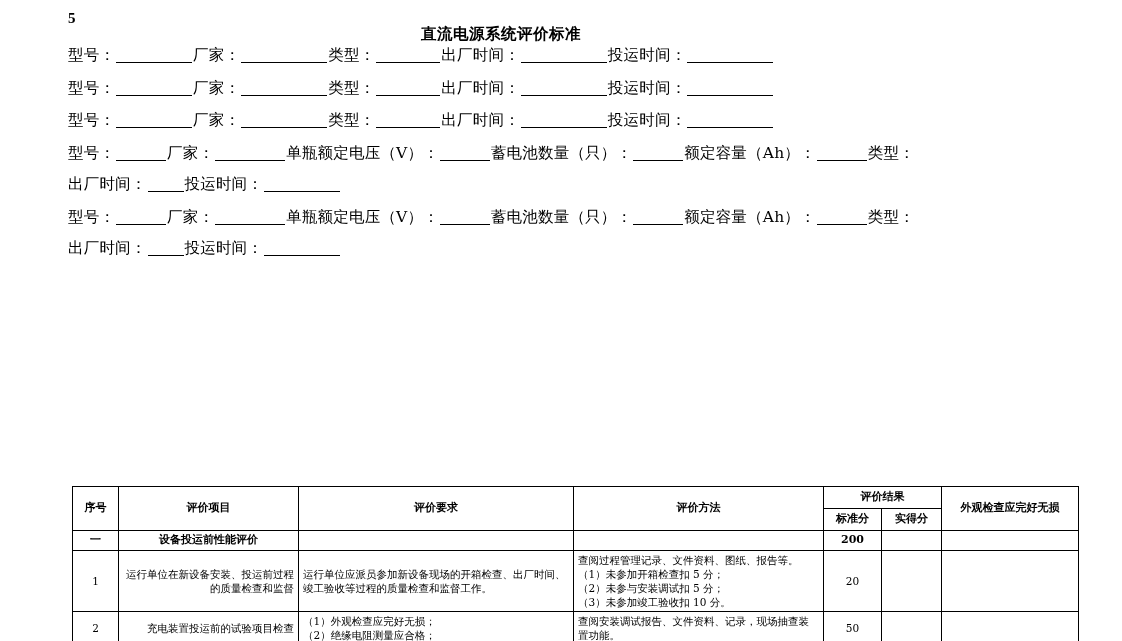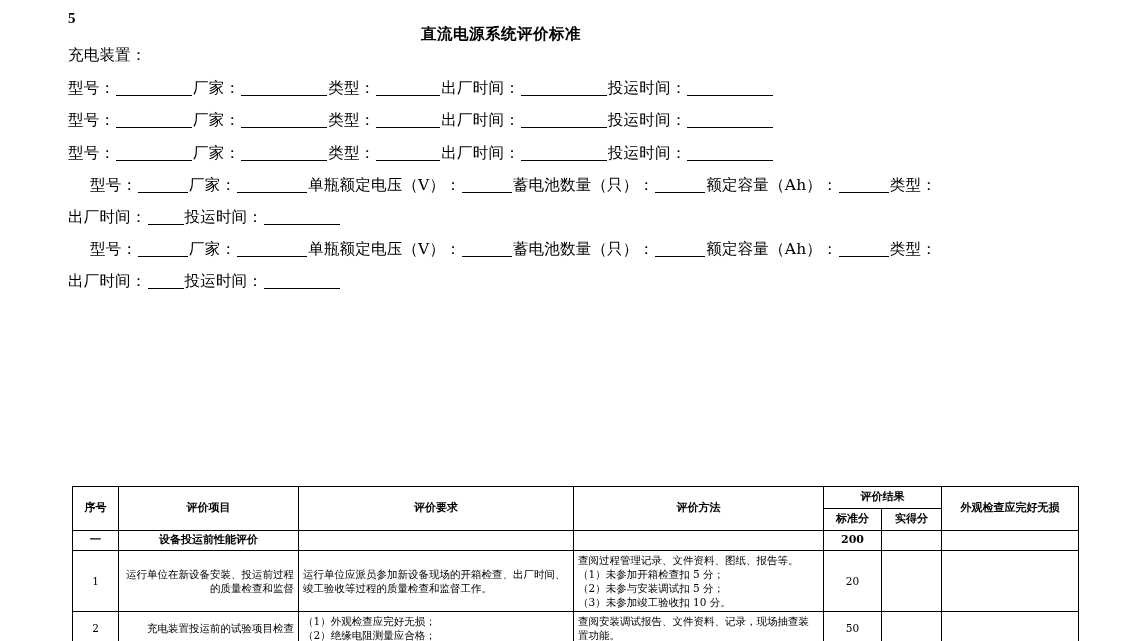--- a/index.html
+++ b/index.html
@@ -49,21 +49,21 @@
     top: 48px;
     width: 1020px;
   }
   .form-line {
     font-size: 15.5px;
     line-height: 1;
     white-space: nowrap;
     margin-bottom: 17px;
     letter-spacing: 0.2px;
   }
-  .form-line.tight { margin-bottom: 16px; margin-left: 22px; }
+  .form-line.tight { margin-bottom: 16px; }
   .lbl { display: inline; }
   .blank {
     display: inline-block;
     border-bottom: 1.3px solid #000;
     height: 15px;
     vertical-align: -3px;
     margin: 0 1px;
   }
   .b-w1  { width: 86px; }
   .b-w2  { width: 108px; }
@@ -125,23 +125,20 @@
 <body>
 
 <div class="doc-header">
   <div class="page-num">5</div>
   <div class="doc-title">直流电源系统评价标准</div>
 </div>
 
 <div class="form-area">
 
 
-  <div class="form-line">
-    <span class="lbl">充电装置：</span>
-  </div>
 
   <div class="form-line">
     <span class="lbl">型号：</span><span class="blank b-w6"></span><span class="lbl">厂家：</span><span class="blank b-w1"></span><span class="lbl">类型：</span><span class="blank b-w10"></span><span class="lbl">出厂时间：</span><span class="blank b-w1"></span><span class="lbl">投运时间：</span><span class="blank b-w1"></span>
   </div>
 
   <div class="form-line">
     <span class="lbl">型号：</span><span class="blank b-w6"></span><span class="lbl">厂家：</span><span class="blank b-w1"></span><span class="lbl">类型：</span><span class="blank b-w10"></span><span class="lbl">出厂时间：</span><span class="blank b-w1"></span><span class="lbl">投运时间：</span><span class="blank b-w1"></span>
   </div>
 
   <div class="form-line">

